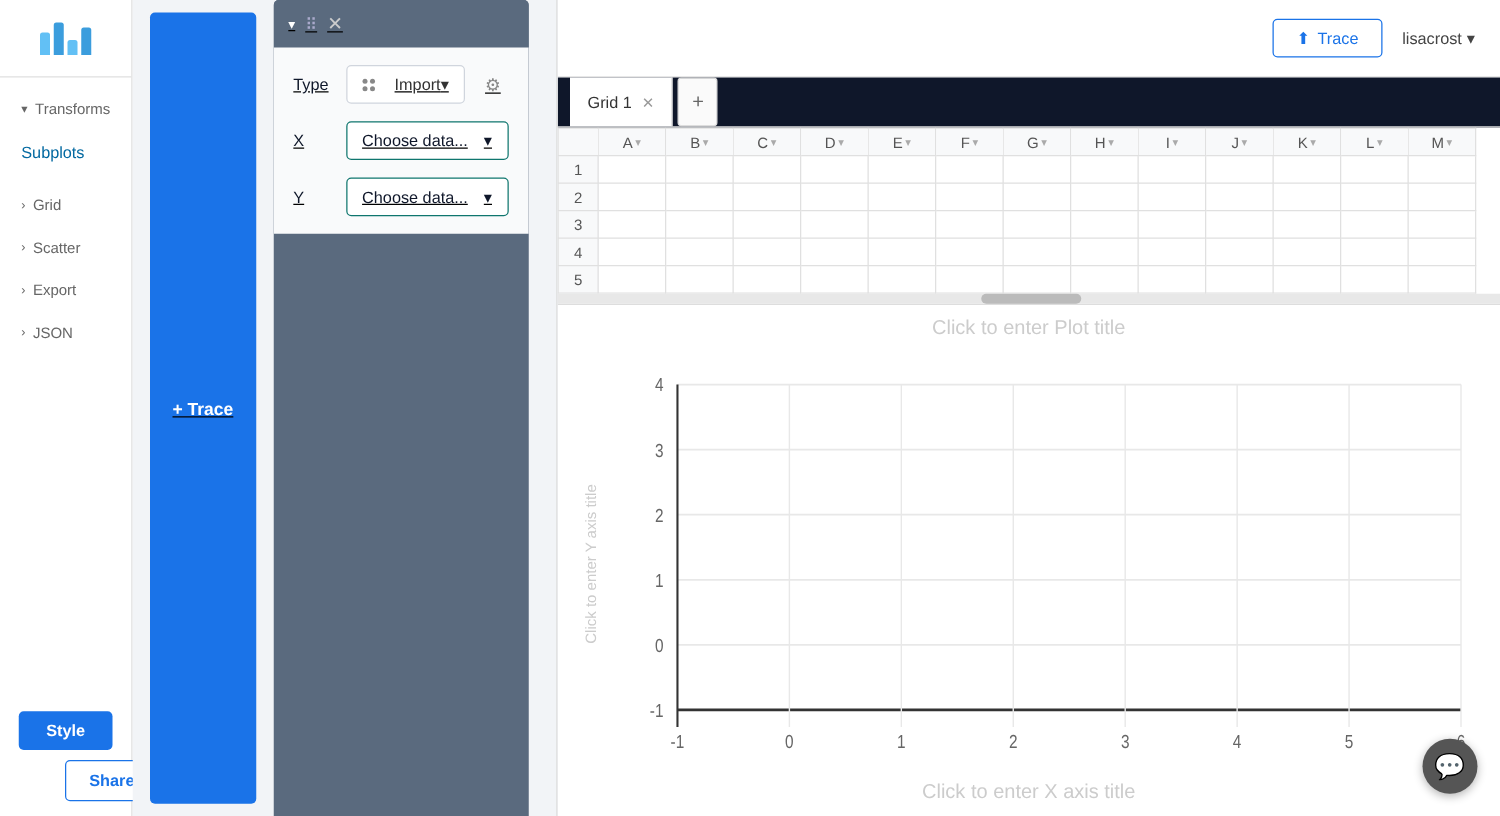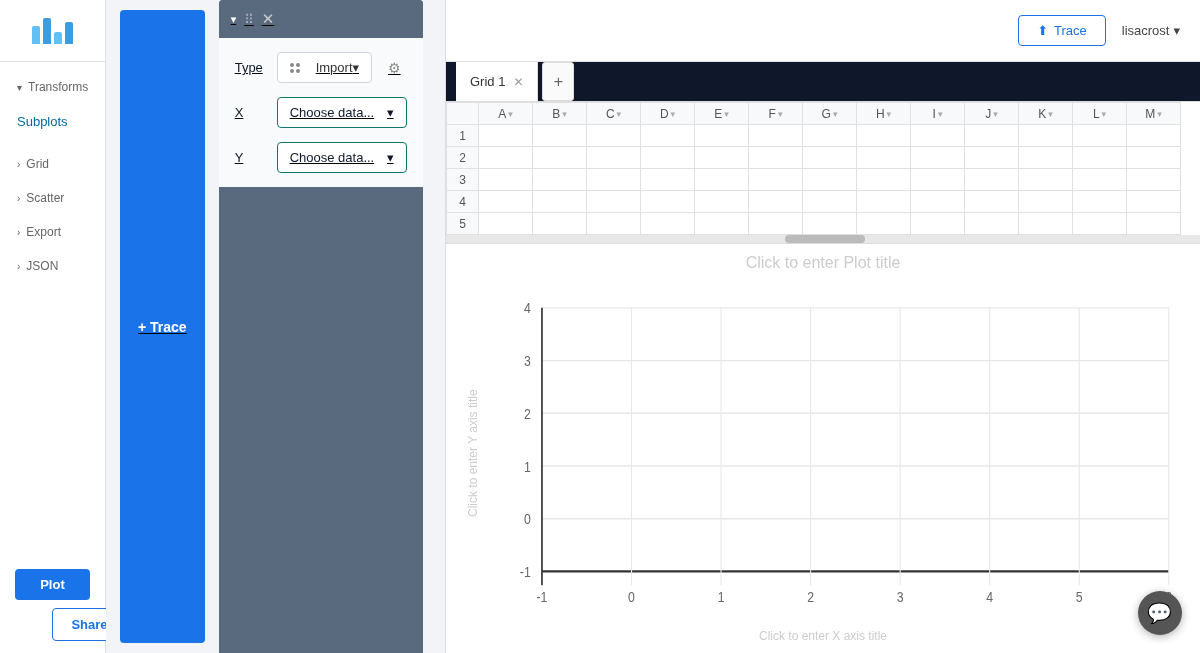--- a/index.html
+++ b/index.html
@@ -378,21 +378,21 @@
       text-align: center;
       width: 20px;
       flex-shrink: 0;
     }
     .plot-svg-area {
       flex: 1;
       position: relative;
     }
     .x-axis-title {
       color: #ccc;
-      font-size: 12px;
+      font-size: 16px;
       text-align: center;
       margin-top: 16px;
       width: 100%;
     }
 
     
     .chat-bubble {
       position: fixed;
       bottom: 18px;
       right: 18px;
@@ -446,21 +446,21 @@
         <span>Export</span>
       </div>
       <div class="nav-item section-header">
         <span class="chevron">›</span>
         <span>JSON</span>
       </div>
     </div>
   </div>
 
   <div class="sidebar-buttons">
-    <button class="btn-save">Plot</button>
+    <button class="btn-save">Style</button>
     <button class="btn-share">Share</button>
   </div>
 </div>
 
 <div class="main-area">
 
   <div class="trace-panel">
     <div class="trace-panel-header">
       <button class="btn-add-trace">+ Trace</button>
     </div>

